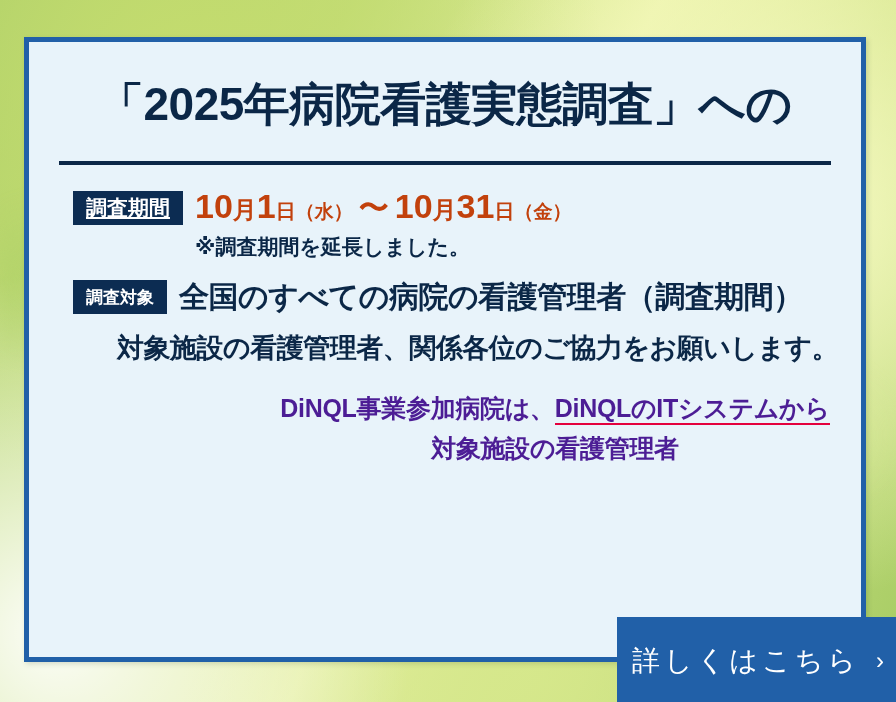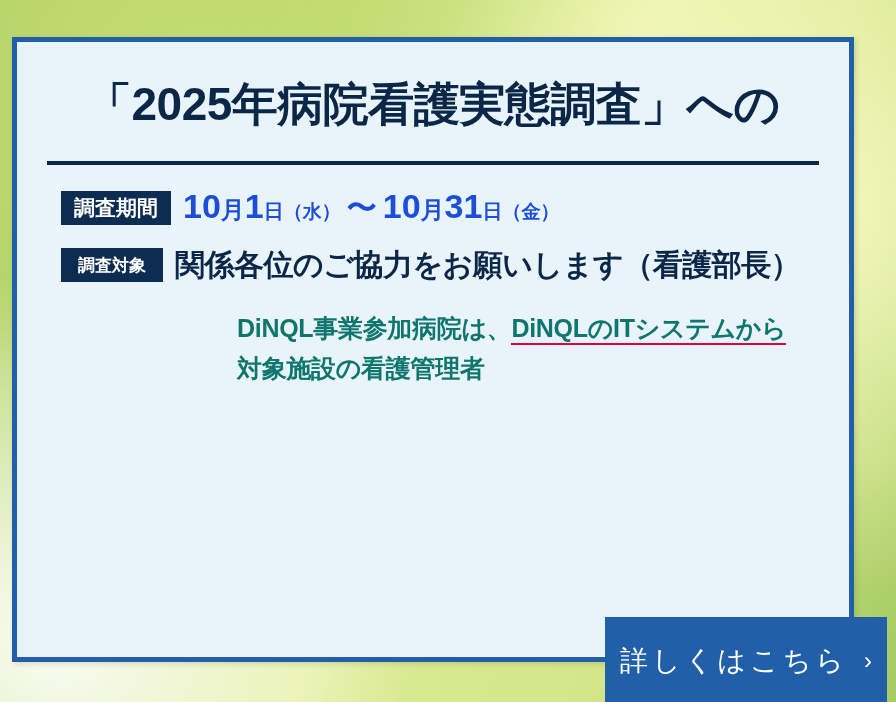--- a/index.html
+++ b/index.html
@@ -37,21 +37,21 @@
     background:
       radial-gradient(ellipse 40% 26% at 35% 72%, rgba(255,255,255,0.55), rgba(255,255,255,0) 70%),
       radial-gradient(ellipse 34% 22% at 78% 62%, rgba(226,240,160,0.6), rgba(226,240,160,0) 72%),
       radial-gradient(ellipse 30% 20% at 12% 40%, rgba(168,206,100,0.55), rgba(168,206,100,0) 70%);
     filter: blur(6px);
   }
 
   
   #card {
     position: absolute;
-    left: 12px;
+    left: 24px;
     top: 37px;
     width: 842px;
     height: 625px;
     box-sizing: border-box;
     border: 5px solid #2160a8;
     background: #e8f3fa;
     box-shadow: 2px 2px 5px rgba(60,80,40,0.18);
   }
 
   
@@ -92,32 +92,33 @@
     background: #0c2c52;
     color: #ffffff;
     font-weight: bold;
     box-sizing: border-box;
   }
   .badge-period {
     width: 110px;
     height: 34px;
     font-size: 21px;
     letter-spacing: 0px;
+    text-decoration: underline;
   }
   .badge-target {
-    width: 102px;
+    width: 94px;
     height: 34px;
     font-size: 17px;
     letter-spacing: 0px;
   }
   .period-text {
     margin-left: 12px;
     font-weight: bold;
     white-space: nowrap;
-    color: #1d4ed8;
+    color: #c2410c;
   }
   .num {
     font-size: 34px;
     letter-spacing: 0px;
   }
   .unit {
     font-size: 24px;
   }
   .small-unit {
     font-size: 20px;
@@ -153,25 +154,26 @@
     font-weight: bold;
     letter-spacing: -0.5px;
     white-space: nowrap;
     color: #0b2747;
   }
 
   
   #dinql {
     margin-top: 22px;
     margin-left: 176px;
-    color: #0f766e;
+    color: #4c1d95;
     font-size: 25px;
     font-weight: bold;
     line-height: 1.62;
     letter-spacing: -0.3px;
+    text-align: center;
   }
   #dinql .ul {
     border-bottom: 2px solid #e4003d;
     padding-bottom: 1px;
   }
   #dinql .dline { white-space: nowrap; }
 
   
   #cta {
     position: absolute;
@@ -212,26 +214,28 @@
 
     <div id="divider"></div>
 
     <div id="info">
 
       <div class="info-row">
         <span class="badge badge-period">調査期間</span>
         <span class="period-text"><span class="num">10</span><span class="unit">月</span><span class="num">1</span><span class="small-unit">日</span><span class="paren">（水）</span><span class="tilde">〜</span><span class="num">10</span><span class="unit">月</span><span class="num">31</span><span class="small-unit">日</span><span class="paren">（金）</span></span>
       </div>
 
+      <div class="note">※調査期間を延長しました。</div>
 
       <div class="info-row row-target">
         <span class="badge badge-target">調査対象</span>
-        <span class="target-text">関係各位のご協力をお願いします（看護部長）</span>
+        <span class="target-text">全国のすべての病院の看護管理者（調査期間）</span>
       </div>
 
+      <div class="request-text">対象施設の看護管理者、関係各位のご協力をお願いします。</div>
 
       <div id="dinql">
         <div class="dline"><span>DiNQL事業参加病院は、</span><span class="ul">DiNQLのITシステムから</span></div>
         <div class="dline"><span>対象施設の看護管理者</span></div>
       </div>
 
     </div>
 
     <div id="cta">
       <span id="cta-label">詳しくはこちら</span>

